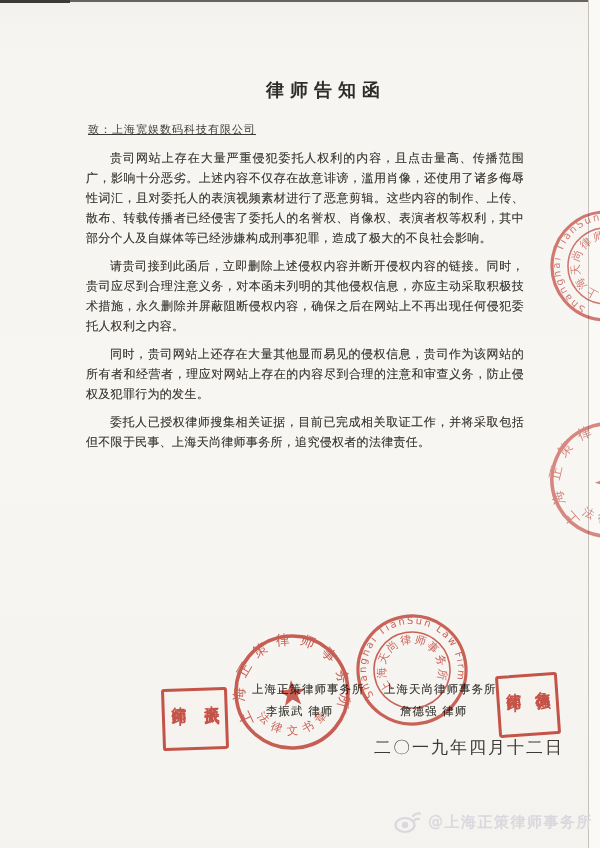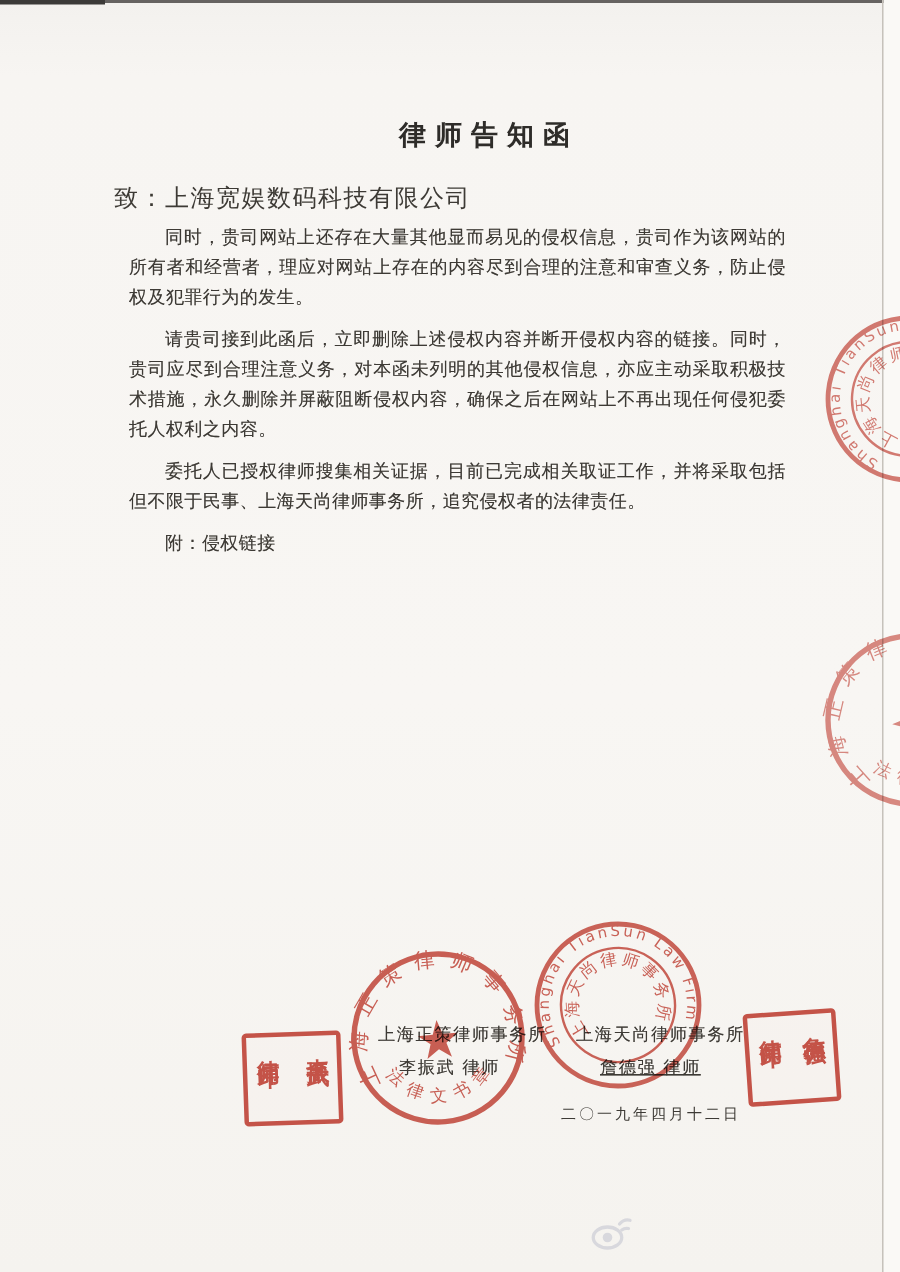--- a/index.html
+++ b/index.html
@@ -23,36 +23,36 @@
   .scan-top-line-left{position:absolute;top:0;left:0;width:70px;height:3px;background:#3c3a38;}
   .fold-line{position:absolute;top:0;left:588px;width:1px;height:100%;background:#c6c2bb;}
   .fold-strip{position:absolute;top:0;left:589px;width:11px;height:100%;background:#faf9f6;}
 
   .doc-title{
     position:absolute;top:78px;left:0;width:588px;
     text-align:center;font-size:18px;font-weight:bold;
     letter-spacing:6px;color:#2e2c29;margin-left:32px;
   }
   .recipient{
-    position:absolute;top:122px;left:76px;
-    font-size:16px;letter-spacing:1px;
+    position:absolute;top:122px;left:88px;
+    font-size:11px;letter-spacing:1px;text-decoration:underline;
   }
   .body-text{
     position:absolute;top:148px;left:86px;width:438px;
     font-size:12px;line-height:20px;letter-spacing:.3px;
     text-align:justify;
   }
   .body-text p{text-indent:2em;margin:0 0 8px 0;text-shadow:0 0 .4px rgba(40,36,30,.45);}
 
   .sig{position:absolute;font-size:11.5px;letter-spacing:1px;z-index:2;text-shadow:0 0 .4px rgba(40,36,30,.45);}
   .sig-firm1{top:682px;left:252px;}
   .sig-lawyer1{top:704px;left:266px;}
   .sig-firm2{top:682px;left:384px;}
-  .sig-lawyer2{top:704px;left:400px;text-decoration:underline;}
-  .date-line{position:absolute;top:736px;left:374px;font-size:10px;letter-spacing:2px;z-index:2;}
+  .sig-lawyer2{top:704px;left:400px;}
+  .date-line{position:absolute;top:736px;left:374px;font-size:17px;letter-spacing:2px;z-index:2;}
 
   .stamp{position:absolute;color:var(--stamp_red);mix-blend-mode:multiply;z-index:3;}
   .stamp svg{display:block;}
   .round-a{left:232px;top:632px;opacity:.82;transform:rotate(-5deg);}
   .round-b{left:354px;top:612px;opacity:.8;transform:rotate(-10deg);}
   .edge-top{left:548px;top:208px;opacity:.68;transform:rotate(-40deg);}
   .edge-mid{left:548px;top:420px;opacity:.6;transform:rotate(-22deg);}
 
   .seal-square{
     position:absolute;
@@ -88,24 +88,24 @@
   <div class="scan-top-line"></div>
   <div class="scan-top-line-left"></div>
   <div class="fold-strip"></div>
   <div class="fold-line"></div>
 
   <div class="doc-title">律师告知函</div>
 
   <div class="recipient">致：上海宽娱数码科技有限公司</div>
 
   <div class="body-text">
+    <p>贵司网站上存在大量严重侵犯委托人权利的内容，且点击量高、传播范围广，影响十分恶劣。上述内容不仅存在故意诽谤，滥用肖像，还使用了诸多侮辱性词汇，且对委托人的表演视频素材进行了恶意剪辑。这些内容的制作、上传、散布、转载传播者已经侵害了委托人的名誉权、肖像权、表演者权等权利，其中部分个人及自媒体等已经涉嫌构成刑事犯罪，造成了极大的不良社会影响。</p>
+    <p>请贵司接到此函后，立即删除上述侵权内容并断开侵权内容的链接。同时，贵司应尽到合理注意义务，对本函未列明的其他侵权信息，亦应主动采取积极技术措施，永久删除并屏蔽阻断侵权内容，确保之后在网站上不再出现任何侵犯委托人权利之内容。</p>
     <p>同时，贵司网站上还存在大量其他显而易见的侵权信息，贵司作为该网站的所有者和经营者，理应对网站上存在的内容尽到合理的注意和审查义务，防止侵权及犯罪行为的发生。</p>
-    <p>请贵司接到此函后，立即删除上述侵权内容并断开侵权内容的链接。同时，贵司应尽到合理注意义务，对本函未列明的其他侵权信息，亦应主动采取积极技术措施，永久删除并屏蔽阻断侵权内容，确保之后在网站上不再出现任何侵犯委托人权利之内容。</p>
     <p>委托人已授权律师搜集相关证据，目前已完成相关取证工作，并将采取包括但不限于民事、上海天尚律师事务所，追究侵权者的法律责任。</p>
-    <p>附：侵权链接</p>
   </div>
 
   <div class="sig sig-firm1">上海正策律师事务所</div>
   <div class="sig sig-lawyer1">李振武  律师</div>
   <div class="sig sig-firm2">上海天尚律师事务所</div>
   <div class="sig sig-lawyer2">詹德强  律师</div>
   <div class="date-line">二〇一九年四月十二日</div>
 
   <div class="seal-square seal-li">
     <div class="seal-col">律师印</div>
@@ -185,15 +185,16 @@
     </svg>
   </div>
 
   <div class="watermark">
     <svg width="28" height="24" viewBox="0 0 28 24">
       <ellipse cx="11" cy="15" rx="9.5" ry="7" fill="none" stroke="currentColor" stroke-width="2.2"></ellipse>
       <circle cx="11" cy="15" r="3.2" fill="currentColor"></circle>
       <path d="M 19,6 Q 22,2.5 26,3.5" fill="none" stroke="currentColor" stroke-width="2.2" stroke-linecap="round"></path>
       <path d="M 20.5,10 Q 22.5,8.5 25,9" fill="none" stroke="currentColor" stroke-width="2.2" stroke-linecap="round"></path>
     </svg>
+    <span>@上海正策律师事务所</span>
   </div>
 
 </div>
 
 </body></html>

